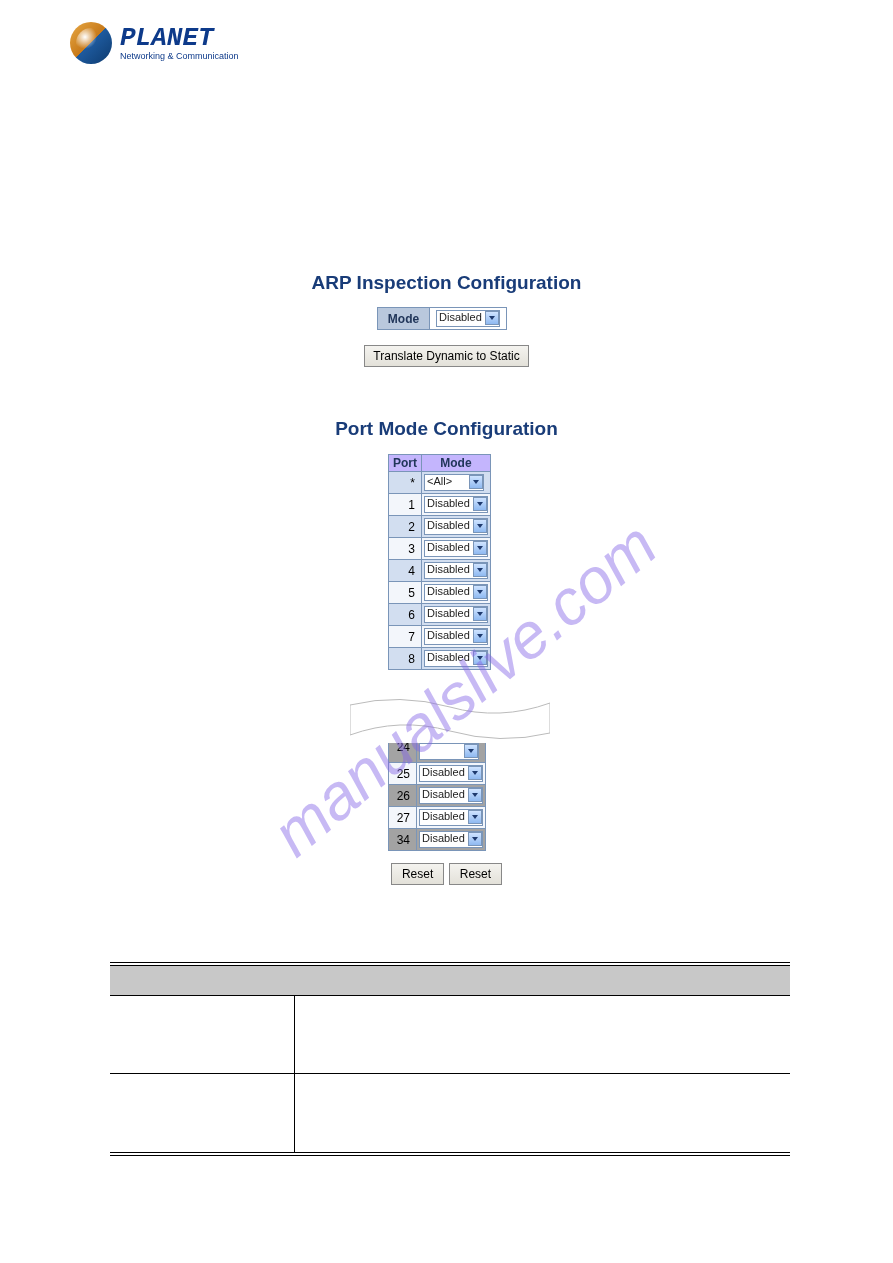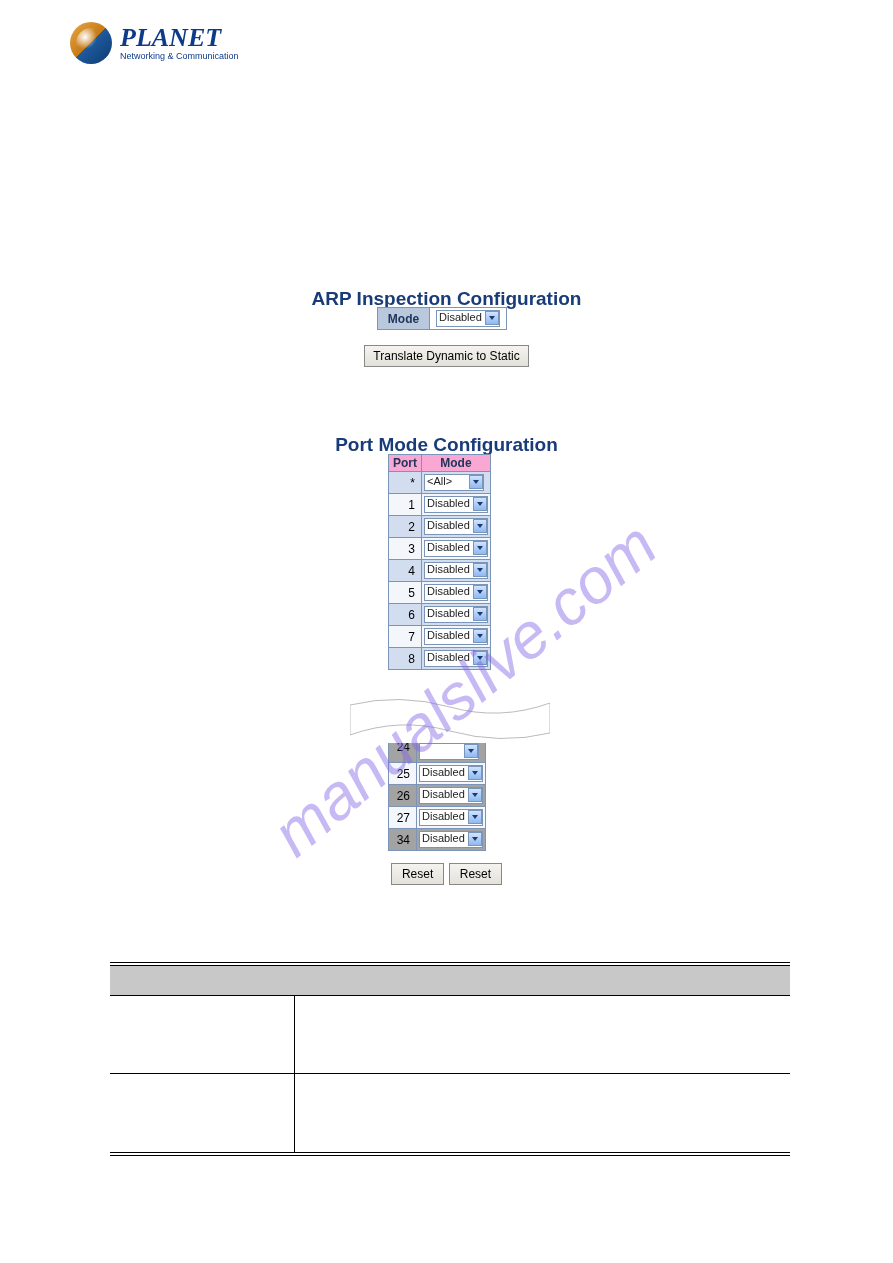--- a/index.html
+++ b/index.html
@@ -34,40 +34,39 @@
     top: 6px; left: 6px;
     width: 30px; height: 30px;
     border-radius: 50%;
     background: radial-gradient(circle at 30% 30%, #fff 0%, rgba(255,255,255,0) 40%);
   }
   .logo-text {
     display: flex;
     flex-direction: column;
   }
   .logo-main {
-    font-family: Liberation Serif, serif;
+    font-family: Liberation Mono, monospace;
     font-style: italic;
     font-weight: 900;
     font-size: 26px;
     color: #0d3a8a;
     letter-spacing: 0;
     line-height: 1;
   }
   .logo-sub {
     font-size: 9px;
     color: #0d3a8a;
     font-weight: normal;
   }
   .title {
     font-family: Arial, sans-serif;
     font-weight: bold;
     font-size: 19px;
     color: #193c78;
     text-align: center;
-    margin-top: 16px;
   }
   .title1 { position: absolute; top: 272px; left: 0; right: 0; }
   .mode-box {
     position: absolute;
     top: 307px;
     left: 377px;
     border-collapse: collapse;
   }
   .mode-box td {
     border: 1px solid #7a95b8;
@@ -127,21 +126,21 @@
     left: 388px;
     border-collapse: collapse;
     border: 1px solid #7a95b8;
   }
   .port-table th, .port-table td {
     border: 1px solid #7a95b8;
     font-size: 12px;
     padding: 1px 4px;
   }
   .port-table th {
-    background: #f9a8d4;
+    background: #c4b5fd;
     color: #21365a;
     font-weight: bold;
   }
   .port-table td.port-col {
     text-align: right;
     padding-right: 6px;
     width: 28px;
   }
   .port-table tr.odd td { background: #f3f6fb; }
   .port-table tr.even td { background: #d2def0; }

